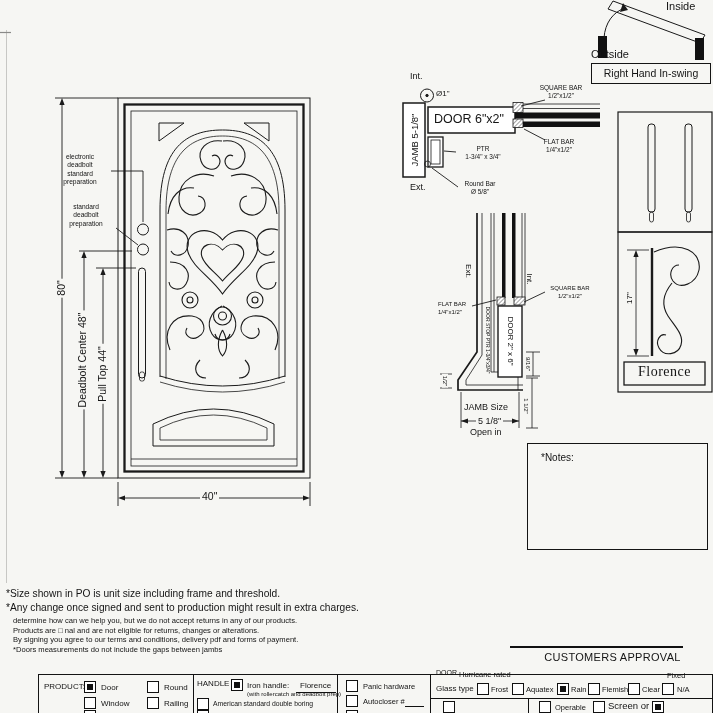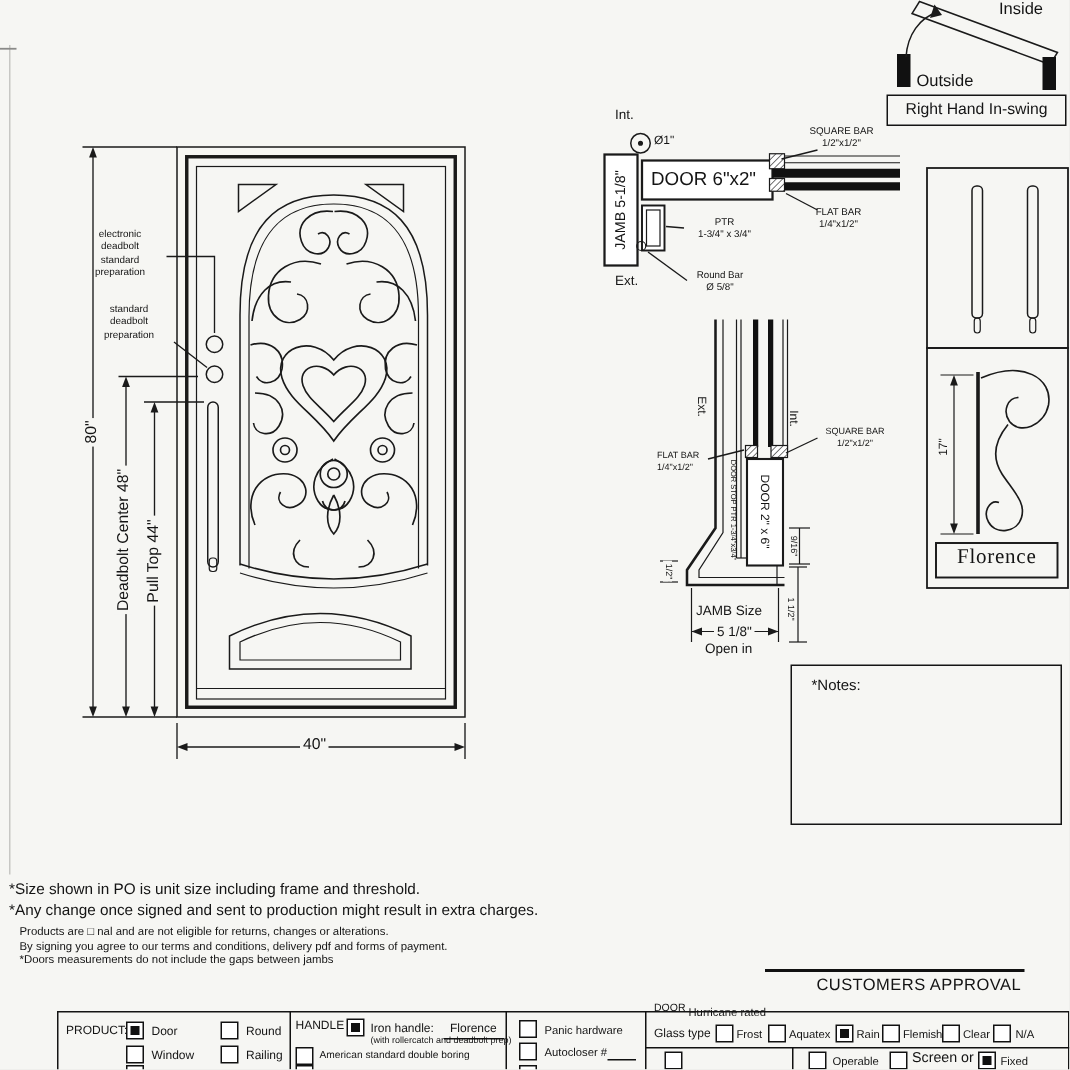--- a/index.html
+++ b/index.html
@@ -198,21 +198,21 @@
 preparation</div>
   <div class="lbl c" style="left:56px;top:203px;width:60px;font-size:6.6px">standard
 deadbolt
 preparation</div>
   <div class="rot bg" style="left:61px;top:288px;font-size:10.5px">80"</div>
   <div class="rot bg" style="left:82px;top:360px;font-size:10.5px">Deadbolt Center 48"</div>
   <div class="rot bg" style="left:102px;top:374px;font-size:10.5px">Pull Top 44"</div>
   <div class="abs bg" style="left:200px;top:490px;font-size:10.5px">40"</div>
 
   <div class="abs" style="left:666px;top:0px;font-size:11px">Inside</div>
-  <div class="abs" style="left:611px;top:48px;font-size:11px">Outside</div>
+  <div class="abs" style="left:591px;top:48px;font-size:11px">Outside</div>
   <div class="box c" style="left:591px;top:63px;width:120px;height:21px;line-height:18px;font-size:10.5px">Right Hand In-swing</div>
 
   <div class="abs" style="left:410px;top:71px;font-size:9px">Int.</div>
   <div class="abs" style="left:436px;top:89px;font-size:8px">Ø1"</div>
   <div class="rot" style="left:414px;top:140px;font-size:9.5px">JAMB 5-1/8"</div>
   <div class="abs" style="left:434px;top:112px;font-size:12.5px">DOOR 6"x2"</div>
   <div class="lbl c" style="left:525px;top:84px;width:72px;font-size:6.5px">SQUARE BAR
 1/2"x1/2"</div>
   <div class="lbl c" style="left:528px;top:138px;width:62px;font-size:6.5px">FLAT BAR
 1/4"x1/2"</div>
@@ -240,20 +240,21 @@
   <div class="rot bg" style="left:629px;top:298px;font-size:8px">17"</div>
   <div class="abs c" style="left:624px;top:364px;width:81px;font-size:14px;font-family:'Liberation Serif',serif;letter-spacing:.5px">Florence</div>
 
   <div class="box" style="left:527px;top:443px;width:181px;height:107px;border-width:1.6px">
     <div class="abs" style="left:13px;top:8px;font-size:10px">*Notes:</div>
   </div>
 
   <div class="abs" style="left:6px;top:588px;font-size:10.2px">*Size shown in PO is unit size including frame and threshold.</div>
   <div class="abs" style="left:6px;top:602px;font-size:10.2px">*Any change once signed and sent to production might result in extra charges.</div>
   <div class="abs" style="left:13px;top:616px;width:430px;font-size:7.6px;line-height:9.7px">
+    <div>determine how can we help you, but we do not accept returns in any of our products.</div>
     <div>Products are □ nal and are not eligible for returns, changes or alterations.</div>
     <div>By signing you agree to our terms and conditions, delivery pdf and forms of payment.</div>
     <div>*Doors measurements do not include the gaps between jambs</div>
   </div>
 
   <div class="hline" style="left:510px;top:646px;width:173px;height:1.7px"></div>
   <div class="abs c" style="left:526px;top:651px;width:173px;font-size:11px;letter-spacing:.3px">CUSTOMERS APPROVAL</div>
 
   <div class="box" style="left:38px;top:674px;width:675px;height:45px;border-width:1.6px"></div>
   <div class="vline" style="left:193px;top:674px;width:1.4px;height:39px"></div>
@@ -305,15 +306,15 @@
   <span class="cb" style="left:662px;top:683px"></span>
   <div class="abs" style="left:677px;top:685px;font-size:7.5px">N/A</div>
 
   <span class="cb" style="left:443px;top:701px"></span>
   <div class="abs" style="left:459px;top:670px;font-size:7.5px">Hurricane rated</div>
   <span class="cb" style="left:539px;top:701px"></span>
   <div class="abs" style="left:555px;top:703px;font-size:7.5px">Operable</div>
   <span class="cb" style="left:593px;top:701px"></span>
   <div class="abs" style="left:608px;top:700px;font-size:9.5px">Screen or</div>
   <span class="cb checked" style="left:652px;top:701px"></span>
-  <div class="abs" style="left:667px;top:703px;font-size:7.5px">Fixed</div>
+  <div class="abs" style="left:667px;top:671px;font-size:7.5px">Fixed</div>
 
 </div>
 
 </body></html>

